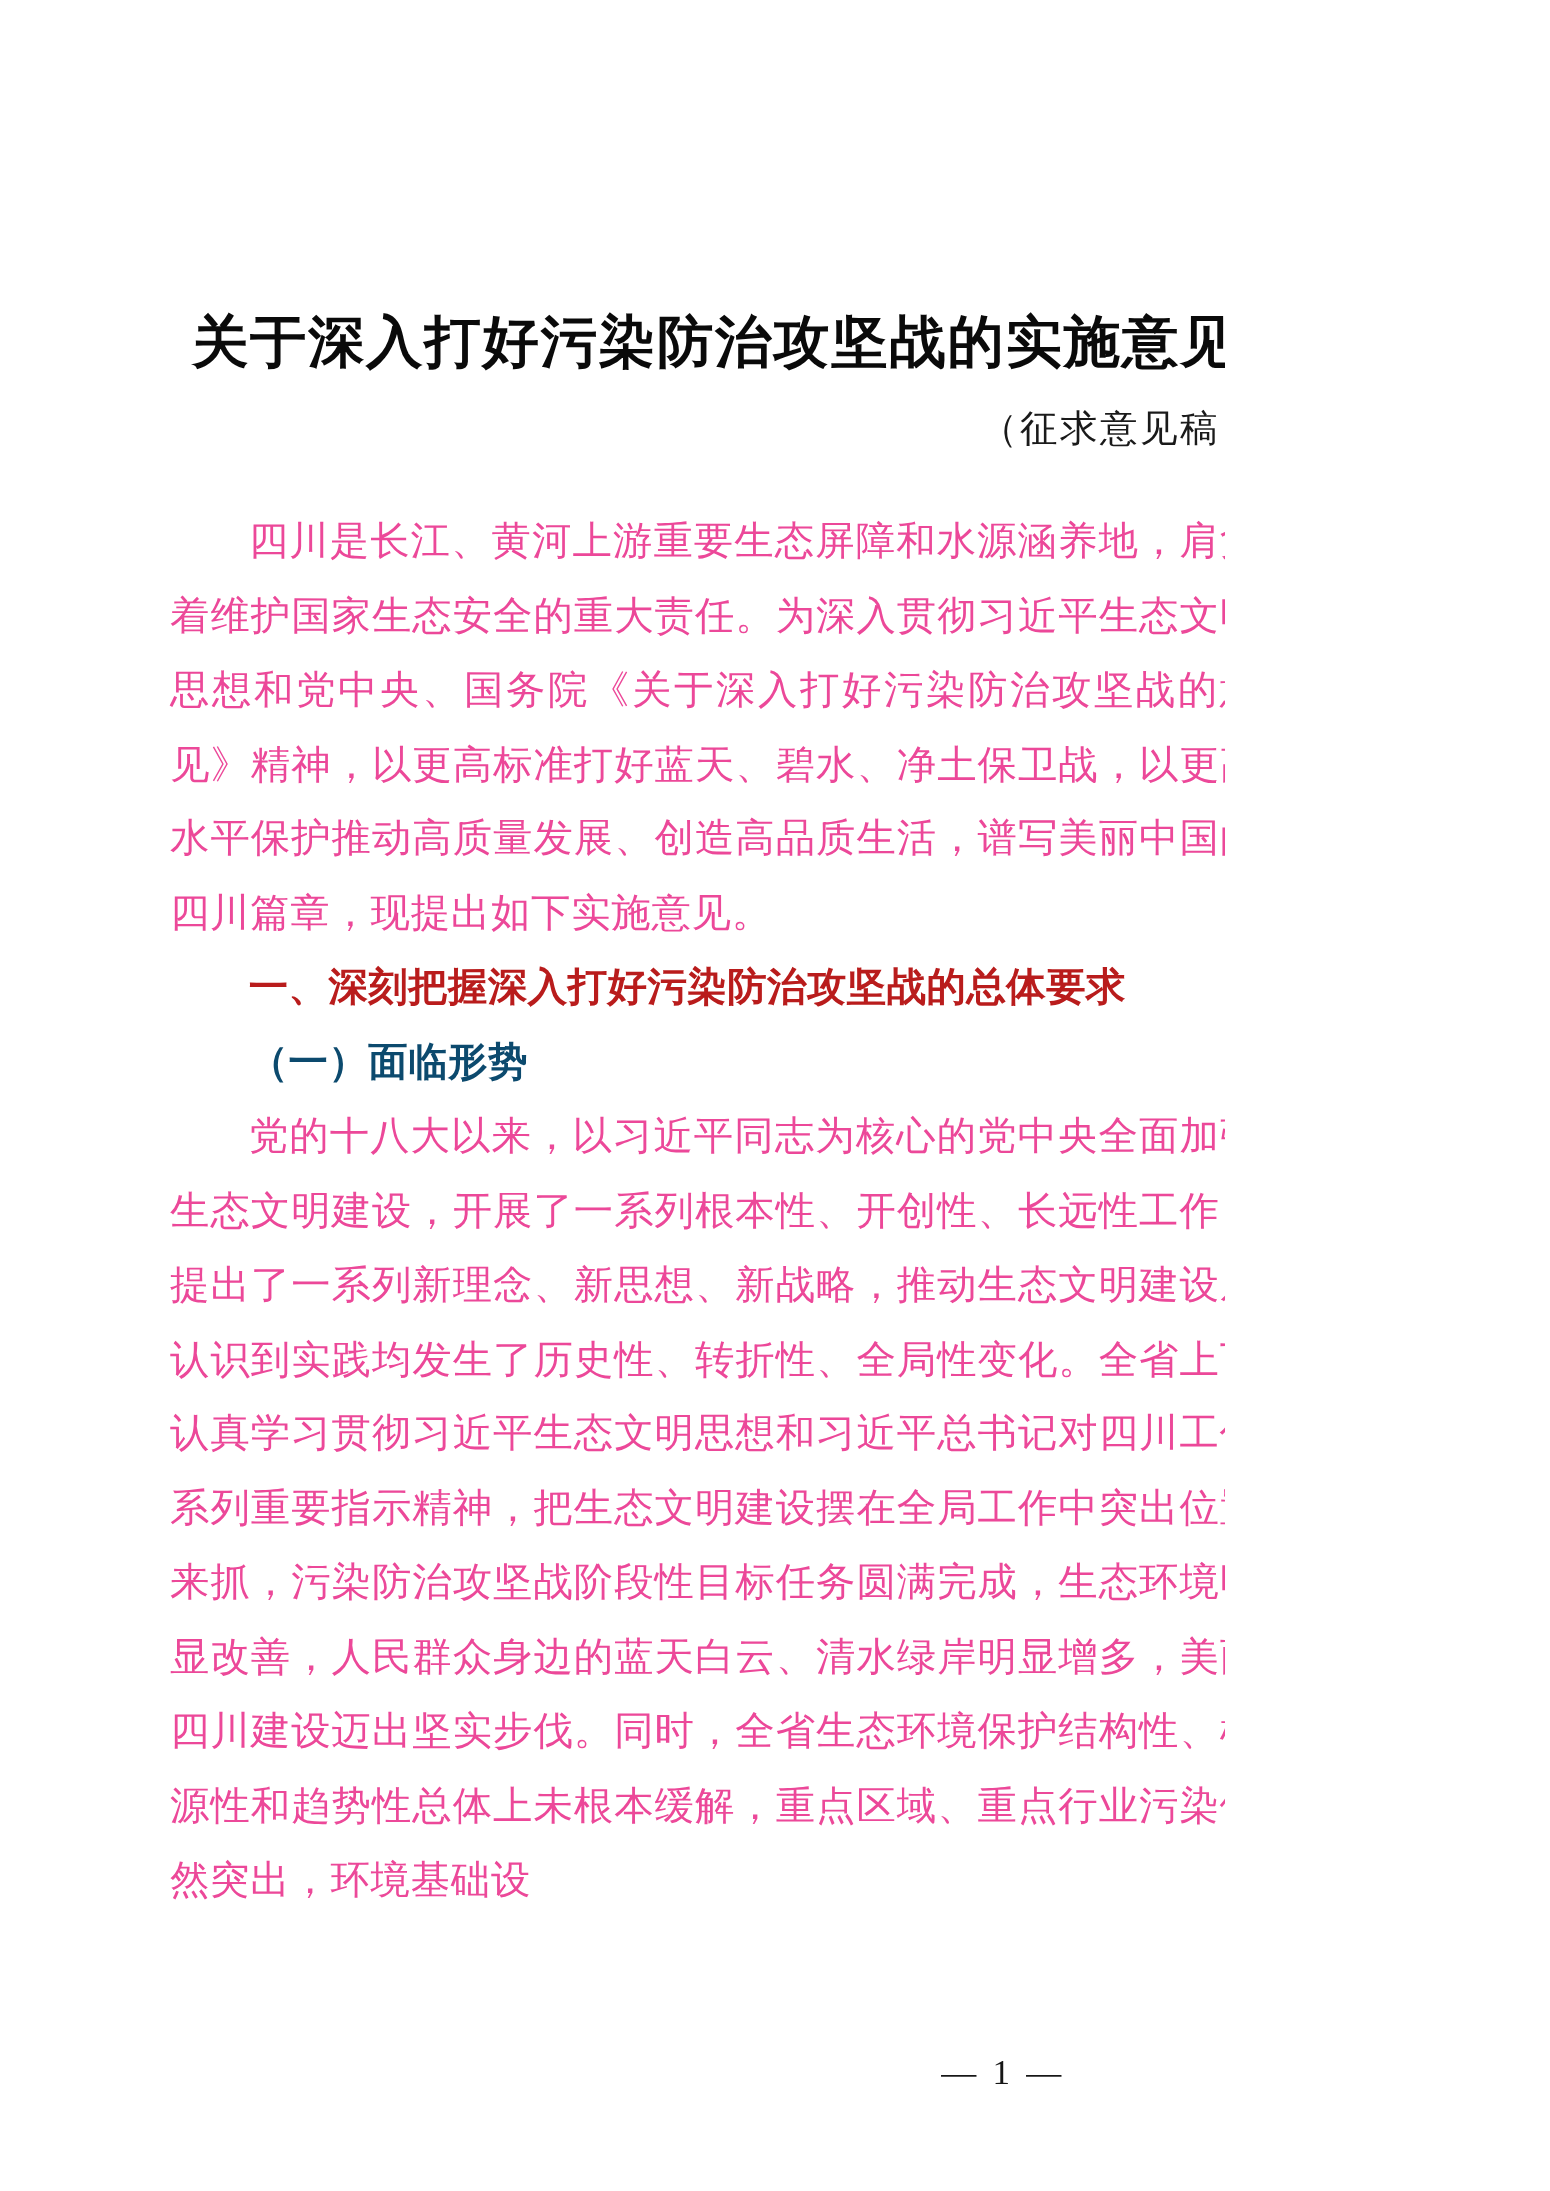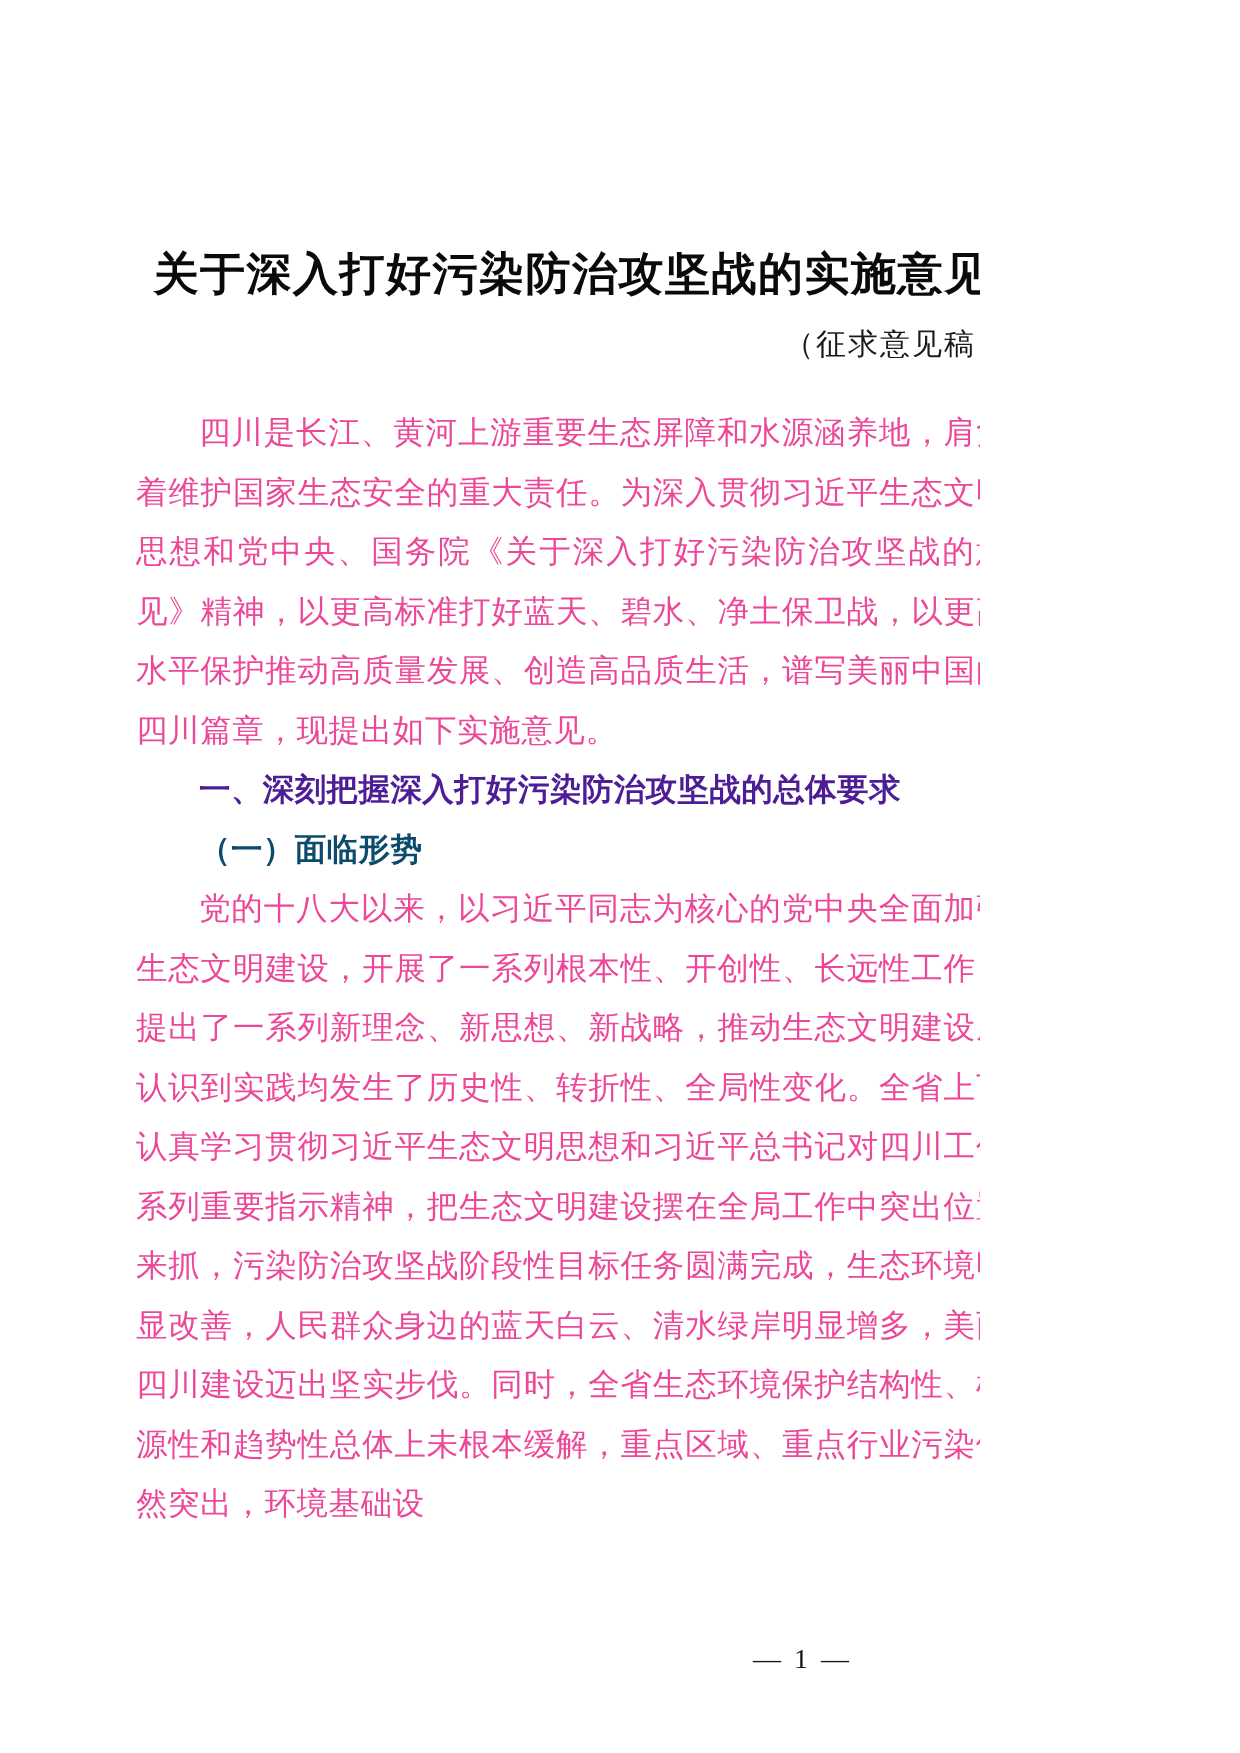--- a/index.html
+++ b/index.html
@@ -68,21 +68,21 @@
   }
 
   h2.heading-1 {
     margin: 0;
     font-family: "Liberation Sans", "DejaVu Sans", sans-serif;
     font-weight: bold;
     font-size: 31.5px;
     line-height: 59.5px;
     text-indent: 2em;
     letter-spacing: 0.4px;
-    color: #4c1d95;
+    color: #b91c1c;
   }
   h3.heading-2 {
     margin: 0;
     font-family: "Liberation Serif", "DejaVu Serif", serif;
     font-weight: bold;
     font-size: 31.5px;
     line-height: 59.5px;
     text-indent: 2em;
     letter-spacing: 0.4px;
     color: #0c4a6e;

